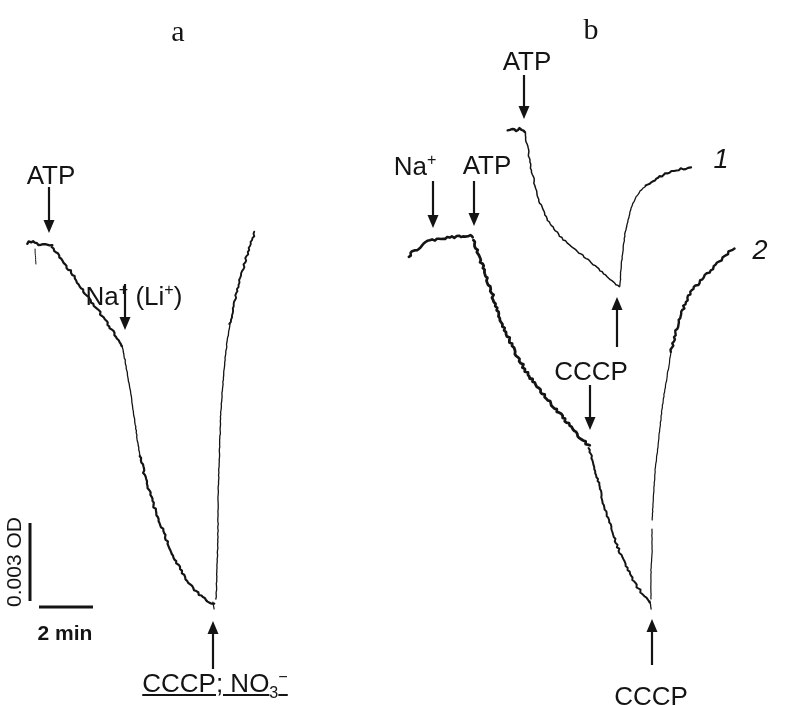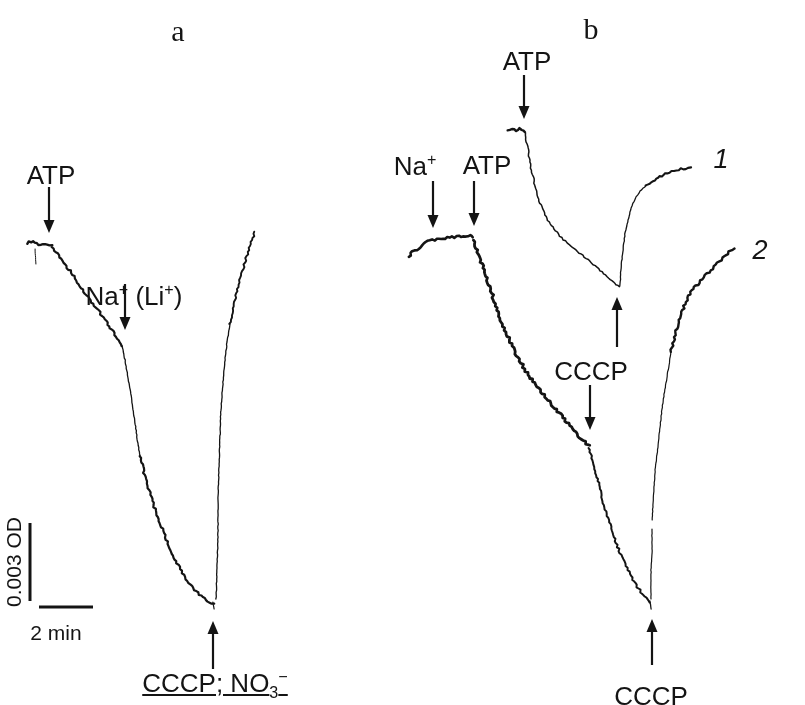--- a/index.html
+++ b/index.html
@@ -70,21 +70,21 @@
       <path d="M590 430 L584.5 417 L595.5 417 Z" fill="#141414"></path>
       <path d="M652 665 L652 632" stroke="#141414" stroke-width="2.2" fill="none" stroke-linecap="butt"></path>
       <path d="M652 619 L646.5 632 L657.5 632 Z" fill="#141414"></path>
     </svg>
   <div id="labels">
       <div class="ann panel-letter" style="left: 178px; top: 31px;">a</div>
       <div class="ann" style="left: 51px; top: 175px;"><span>ATP</span></div>
       <div class="ann" style="left: 134px; top: 272px; margin-top: 24px;"><span>Na</span><sup>+</sup><span> (Li</span><sup>+</sup><span>)</span></div>
       <div class="ann" style="left: 215px; top: 683px; text-decoration: underline;"><span>CCCP; NO</span><sub>3</sub><sup>−</sup></div>
       <div class="ann rotated scale-label" style="left: 13px; top: 562px;">0.003 OD</div>
-      <div class="ann scale-label" style="left: 56px; top: 632px;">2 min</div>
+      <div class="ann scale-label" style="left: 65px; top: 632px; font-weight: bold;">2 min</div>
       <div class="ann panel-letter" style="left: 591px; top: 29px;">b</div>
       <div class="ann" style="left: 527px; top: 61px;"><span>ATP</span></div>
       <div class="ann" style="left: 415px; top: 166px;"><span>Na</span><sup>+</sup></div>
       <div class="ann" style="left: 487px; top: 165px;"><span>ATP</span></div>
       <div class="ann" style="left: 591px; top: 371px;"><span>CCCP</span></div>
       <div class="ann" style="left: 651px; top: 682px; margin-top: 14px;"><span>CCCP</span></div>
       <div class="ann trace-number" style="left: 721px; top: 159px;"><span>1</span></div>
       <div class="ann trace-number" style="left: 760px; top: 250px;"><span>2</span></div>
     </div>
 </div>

